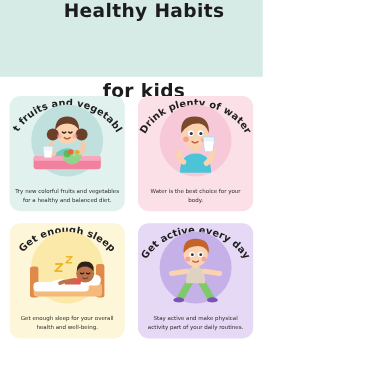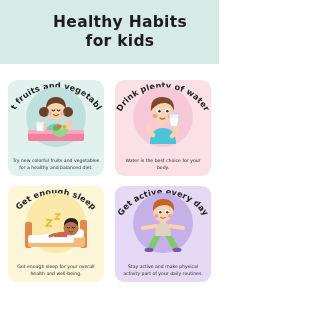--- a/index.html
+++ b/index.html
@@ -8,29 +8,29 @@
     background: #ffffff;
     font-family: "DejaVu Sans", sans-serif;
     overflow: hidden;
   }
   .poster { position: relative; width: 219px; height: 310px; background: #ffffff; }
 
   
   .header {
     position: absolute; left: 0; top: 0; width: 240px; height: 64px;
     background: #d6eae6;
-    display: flex; align-items: center; justify-content: center;
+    display: flex; align-items: flex-start; justify-content: center;
   }
   .header-title {
     text-align: center;
     font-family: "DejaVu Sans", sans-serif;
     font-size: 15.5px; font-weight: 700; line-height: 1.22;
     color: #1c1c1c; letter-spacing: 0.3px;
   }
-  .header-title .l2 { display: block; }
+  .header-title .l2 { display: block; margin-top: 48px; }
 
   
   .grid {
     position: absolute; left: 8px; top: 80px;
     width: 203px; height: 224px;
   }
   .card {
     position: absolute;
     width: 96px; height: 96px;
     border-radius: 9px;

